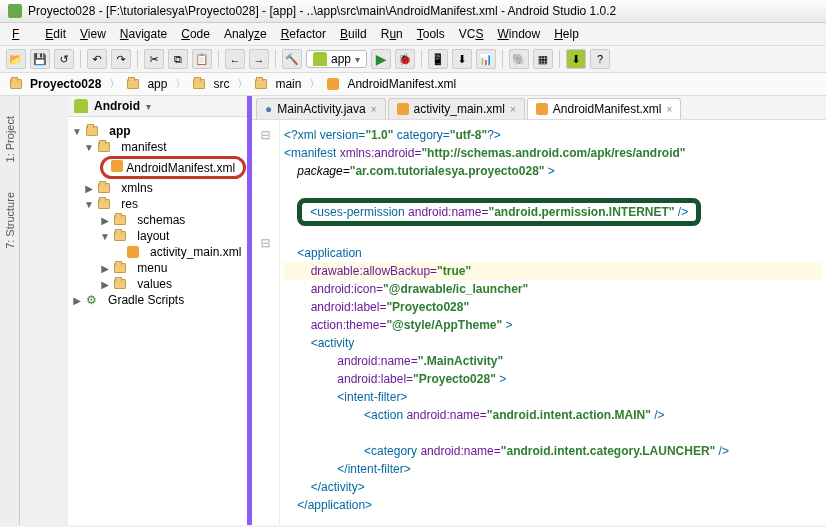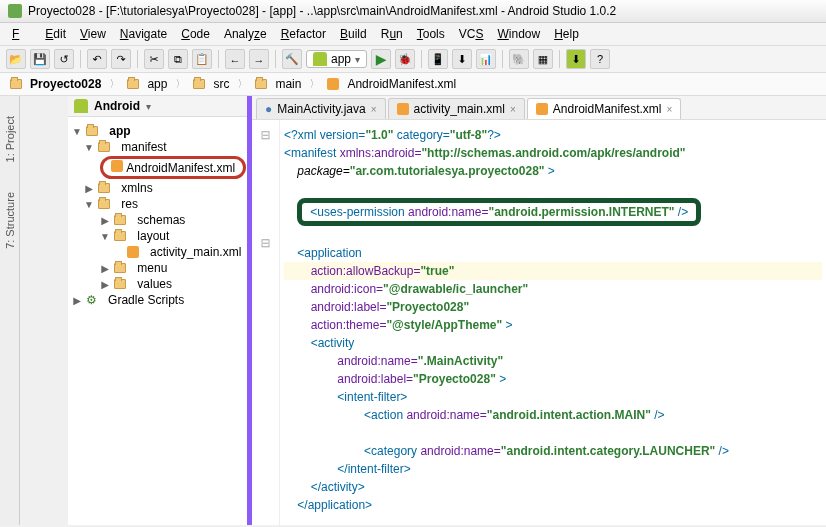--- a/index.html
+++ b/index.html
@@ -192,21 +192,21 @@
           <div></div>
           <div>⊟</div>
       </div>
       <div class="codebody"><span class="tag">&lt;?xml version=</span><span class="str">"1.0"</span><span class="tag"> category=</span><span class="str">"utf-8"</span><span class="tag">?&gt;</span>
 <span class="tag">&lt;manifest </span><span class="ns">xmlns:android=</span><span class="str">"http://schemas.android.com/apk/res/android"</span>
 <span class="attr">    package=</span><span class="str">"ar.com.tutorialesya.proyecto028"</span><span class="tag"> &gt;</span>
 
     <span class="redbox"><span class="tag">&lt;uses-permission </span><span class="ns">android:name=</span><span class="str">"android.permission.INTERNET"</span><span class="tag"> /&gt;</span></span>
 
     <span class="tag">&lt;application</span>
-<span class="ylw">    <span class="ns">    action:allowBackup=</span><span class="str">"true"</span></span>
+<span class="ylw">    <span class="ns">    drawable:allowBackup=</span><span class="str">"true"</span></span>
     <span class="ns">    android:icon=</span><span class="str">"@drawable/ic_launcher"</span>
     <span class="ns">    android:label=</span><span class="str">"Proyecto028"</span>
     <span class="ns">    action:theme=</span><span class="str">"@style/AppTheme"</span><span class="tag"> &gt;</span>
     <span class="tag">    &lt;activity</span>
         <span class="ns">        android:name=</span><span class="str">".MainActivity"</span>
         <span class="ns">        android:label=</span><span class="str">"Proyecto028"</span><span class="tag"> &gt;</span>
         <span class="tag">        &lt;intent-filter&gt;</span>
             <span class="tag">            &lt;action </span><span class="ns">android:name=</span><span class="str">"android.intent.action.MAIN"</span><span class="tag"> /&gt;</span>
 
             <span class="tag">            &lt;category </span><span class="ns">android:name=</span><span class="str">"android.intent.category.LAUNCHER"</span><span class="tag"> /&gt;</span>

